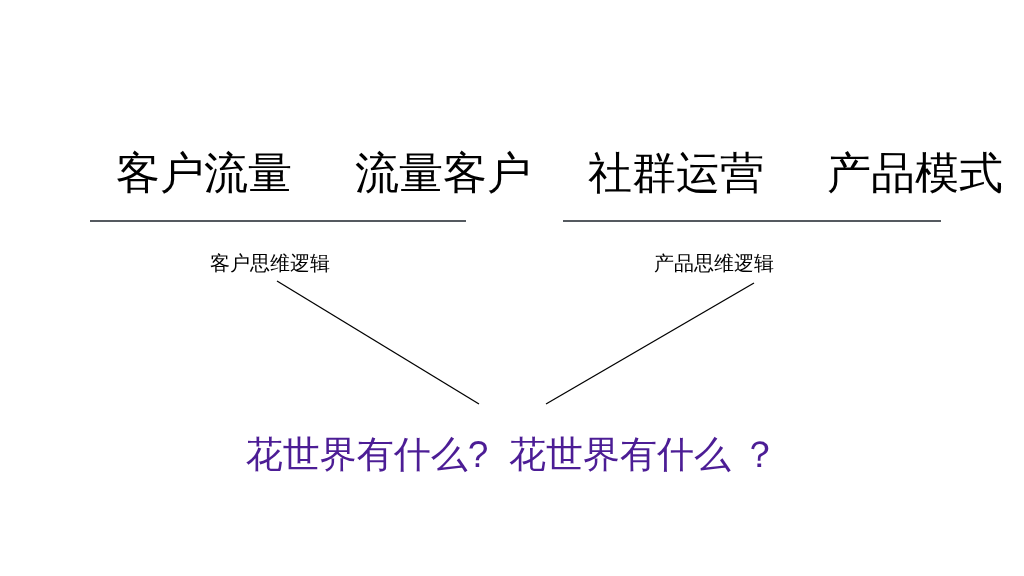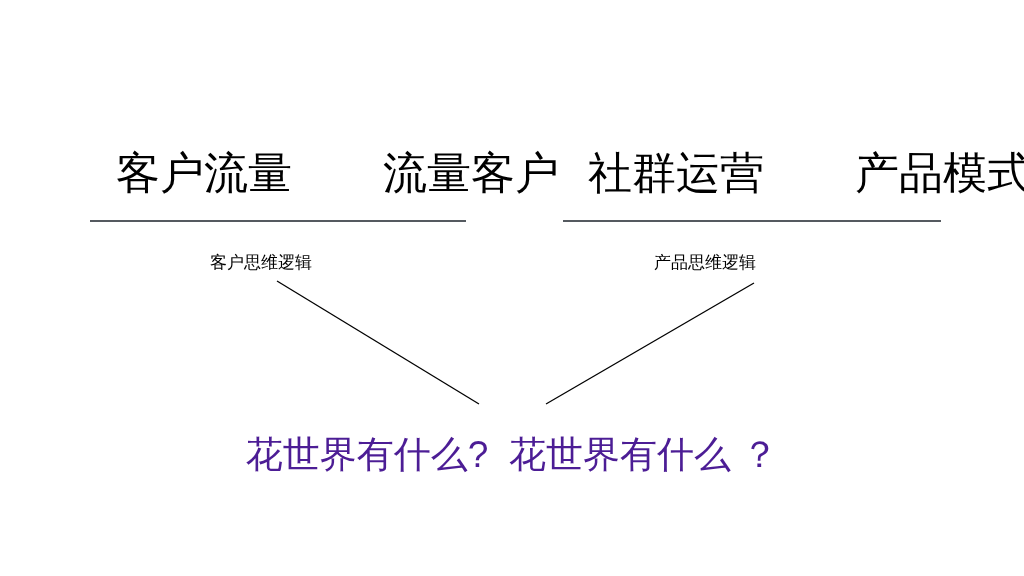--- a/index.html
+++ b/index.html
@@ -27,21 +27,20 @@
     height: 56px;
     display: flex;
     align-items: flex-start;
     justify-content: center;
     pointer-events: none;
   }
   .heading-group {
     display: flex;
     align-items: flex-start;
     pointer-events: auto;
-    gap: 28px;
   }
   .heading-group.left  { width: 402px; justify-content: flex-start; margin-left: 80px; }
   .heading-group.right { width: 400px; justify-content: flex-start; margin-left: 70px; }
 
   .heading {
     font-size: 44px;
     line-height: 50px;
     font-weight: 400;
     letter-spacing: 0px;
     white-space: nowrap;
@@ -55,21 +54,21 @@
     height: 0;
     border-top: 2px solid #555a60;
   }
   .rule.left  { left: 90px;  width: 376px; top: 220px; }
   .rule.right { left: 563px; width: 378px; top: 220px; }
 
   
   .subtitle {
     position: absolute;
     top: 252px;
-    font-size: 17px;
+    font-size: 20px;
     line-height: 22px;
     font-weight: 400;
     white-space: nowrap;
     color: #000000;
   }
   .subtitle.left  { left: 210px; }
   .subtitle.right { left: 654px; }
 
   
   .connectors {

